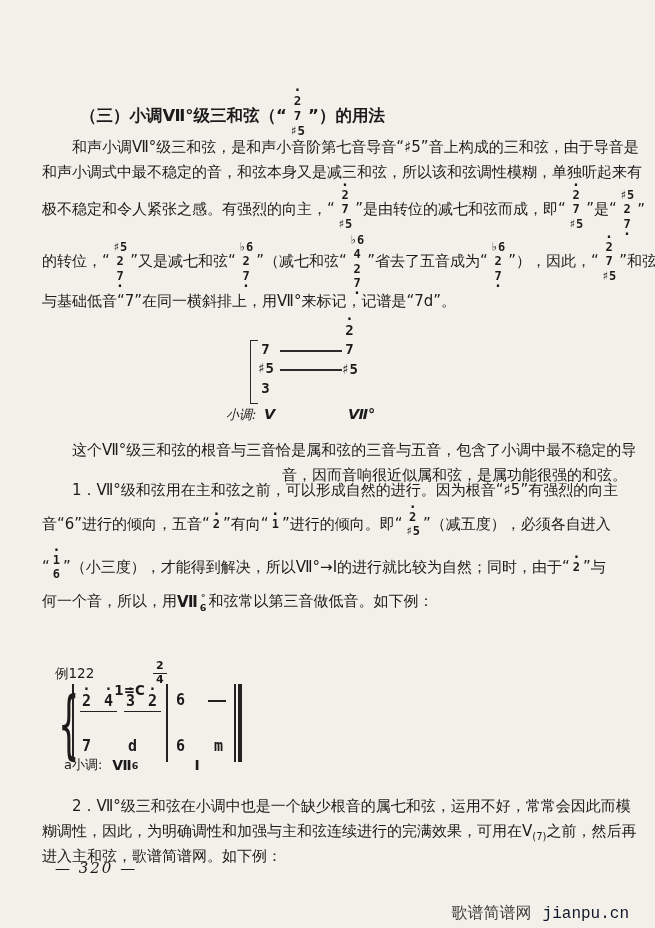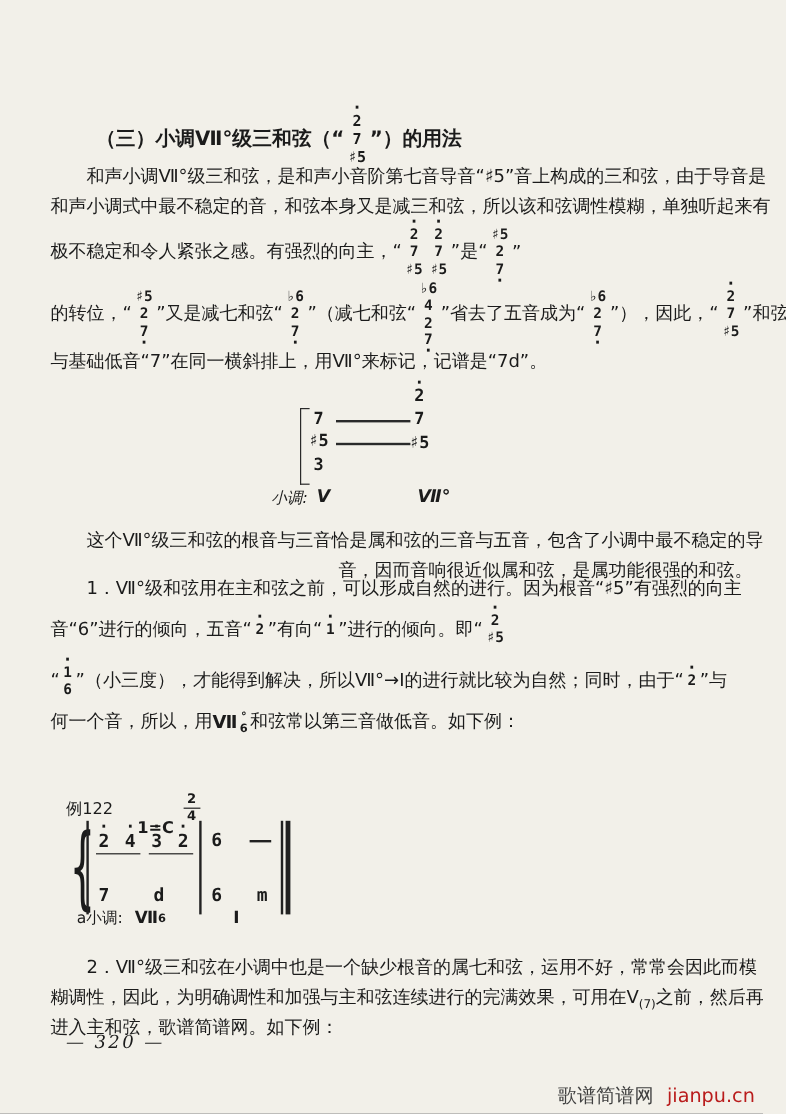--- a/index.html
+++ b/index.html
@@ -83,20 +83,21 @@
   <div class="block" style="top:135px;">
     <div class="line indent">和声小调Ⅶ°级三和弦，是和声小音阶第七音导音“♯5”音上构成的三和弦，由于导音是</div>
     <div class="line">和声小调式中最不稳定的音，和弦本身又是减三和弦，所以该和弦调性模糊，单独听起来有</div>
     <div class="cline h48">
       <span>极不稳定和令人紧张之感。有强烈的向主，“</span>
       <span class="chord">
           <span class="note dot-up">2</span>
           <span class="note">7</span>
           <span class="note">♯5</span>
         </span>
+      <span>”是由转位的减七和弦而成，即“</span>
       <span class="chord">
           <span class="note dot-up">2</span>
           <span class="note">7</span>
           <span class="note">♯5</span>
         </span>
       <span>”是“</span>
       <span class="chord">
           <span class="note">♯5</span>
           <span class="note">2</span>
           <span class="note dot-down">7</span>
@@ -173,20 +174,21 @@
         </span>
       <span>”有向“</span>
       <span class="chord">
           <span class="note dot-up">1</span>
         </span>
       <span>”进行的倾向。即“</span>
       <span class="chord">
           <span class="note dot-up">2</span>
           <span class="note">♯5</span>
         </span>
+      <span>”（减五度），必须各自进入</span>
     </div>
     <div class="cline h44">
       <span>“</span>
       <span class="chord">
           <span class="note dot-up">1</span>
           <span class="note">6</span>
         </span>
       <span>”（小三度），才能得到解决，所以Ⅶ°→Ⅰ的进行就比较为自然；同时，由于“</span>
       <span class="chord">
           <span class="note dot-up">2</span>
@@ -256,16 +258,16 @@
     <div class="line">
       <span>糊调性，因此，为明确调性和加强与主和弦连续进行的完满效果，可用在V</span><sub style="font-size:10px;">(7)</sub><span>之前，然后再</span>
     </div>
     <div class="line">进入主和弦，歌谱简谱网。如下例：</div>
   </div>
 
   <div class="footer">— 320 —</div>
 
   <div class="wm">
     <span id="wm-site" style="color: #404040;">歌谱简谱网</span>
-    <span id="wm-domain" style="margin-left: 6px; color: #b91c1c;">jianpu.cn</span>
+    <span id="wm-domain" style="margin-left: 6px; color: #0f172a; font-family: Liberation Mono, monospace;">jianpu.cn</span>
   </div>
 
 </div>
 
 </body></html>

